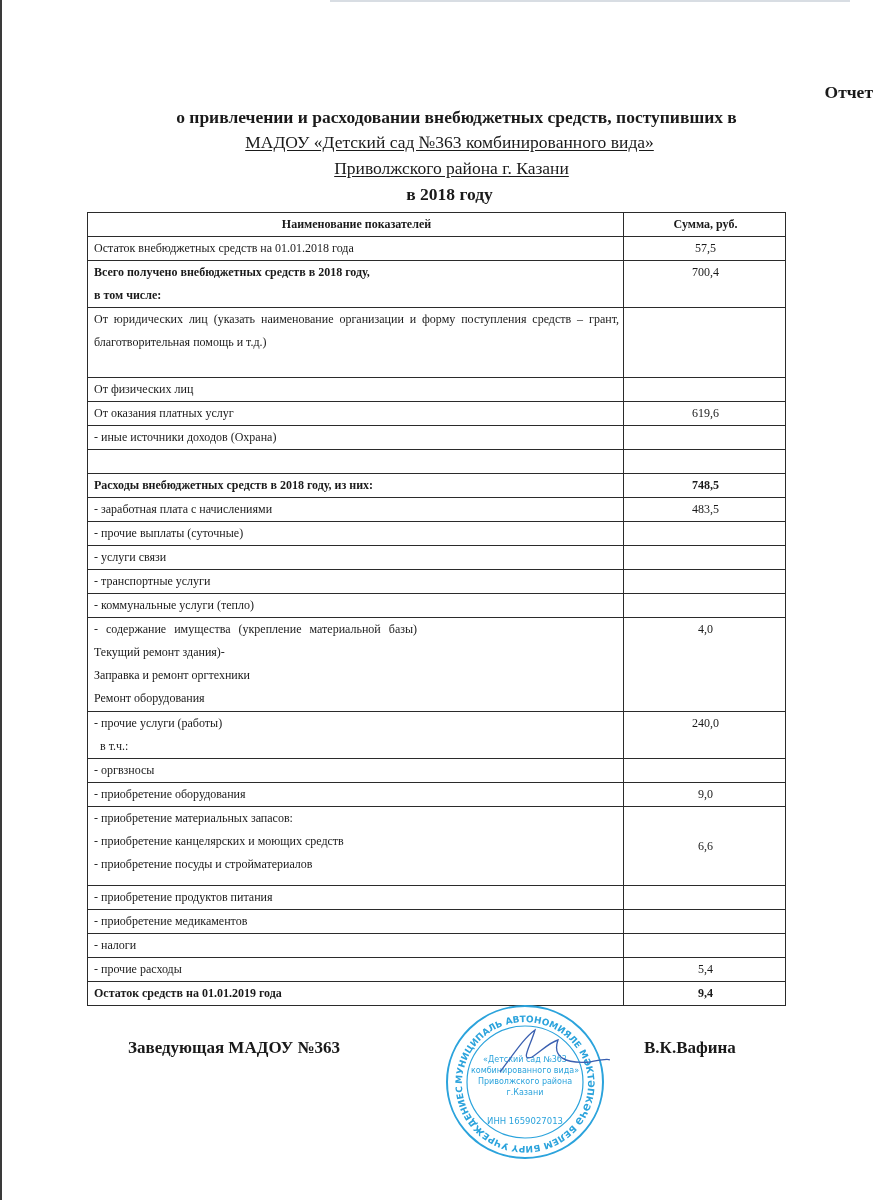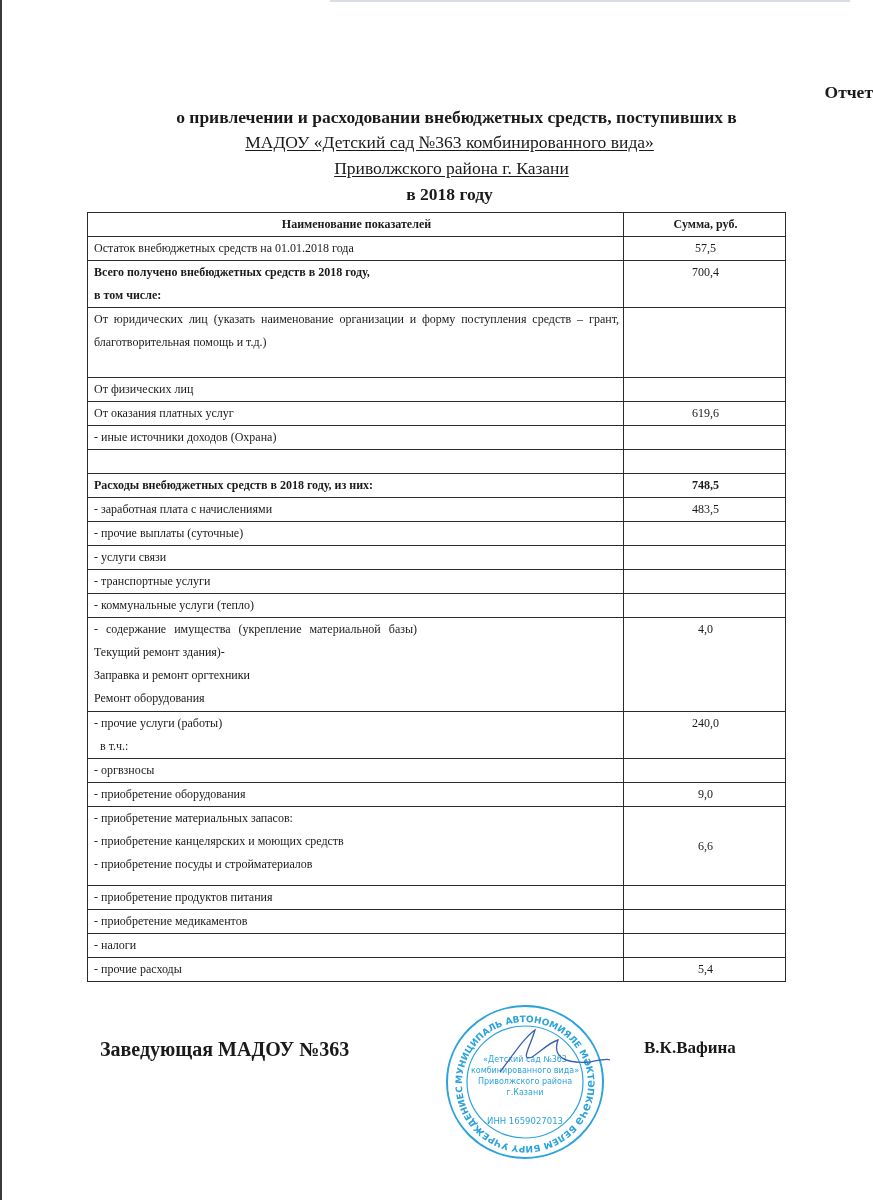--- a/index.html
+++ b/index.html
@@ -35,21 +35,21 @@
     font-weight: normal;
   }
   table.report col.c1 { width: 536px; }
   table.report col.c2 { width: 162px; }
   table.report th { text-align: center; font-weight: bold; }
   td.sum { text-align: center; padding-left: 0; padding-right: 0; }
   tr.bold td { font-weight: bold; }
   td.justify { text-align: justify; text-align-last: left; margin-left: 12px; }
   .ind { padding-left: 6px; }
 
-  .sign-left { position: absolute; left: 100px; top: 1038px; font-size: 20px; font-weight: bold; white-space: nowrap; }
+  .sign-left { position: absolute; left: 128px; top: 1038px; font-size: 17px; font-weight: bold; white-space: nowrap; }
   .sign-right { position: absolute; left: 644px; top: 1038px; font-size: 17px; font-weight: bold; white-space: nowrap; }
 
   .stamp { position: absolute; left: 440px; top: 1002px; width: 170px; height: 160px; }
 </style>
 </head>
 <body>
 
 <div class="scan-edge-left"></div>
 <div class="scan-edge-top"></div>
 
@@ -166,20 +166,24 @@
     <td>- приобретение медикаментов</td>
     <td class="sum"></td>
   </tr>
   <tr style="height:24px">
     <td>- налоги</td>
     <td class="sum"></td>
   </tr>
   <tr style="height:24px">
     <td>- прочие расходы</td>
     <td class="sum">5,4</td>
+  </tr>
+  <tr class="bold" style="height:24px">
+    <td>Остаток средств на 01.01.2019 года</td>
+    <td class="sum">9,4</td>
   </tr>
 </tbody>
   </table>
 
 <div class="sign-left">Заведующая МАДОУ №363</div>
 <div class="sign-right">В.К.Вафина</div>
 
 <svg class="stamp" viewBox="0 0 170 160" xmlns="http://www.w3.org/2000/svg">
   <defs>
     <path id="stampArc" d="M 22 82 A 63 62 0 1 1 148 82 A 63 62 0 1 1 22 82"></path>

